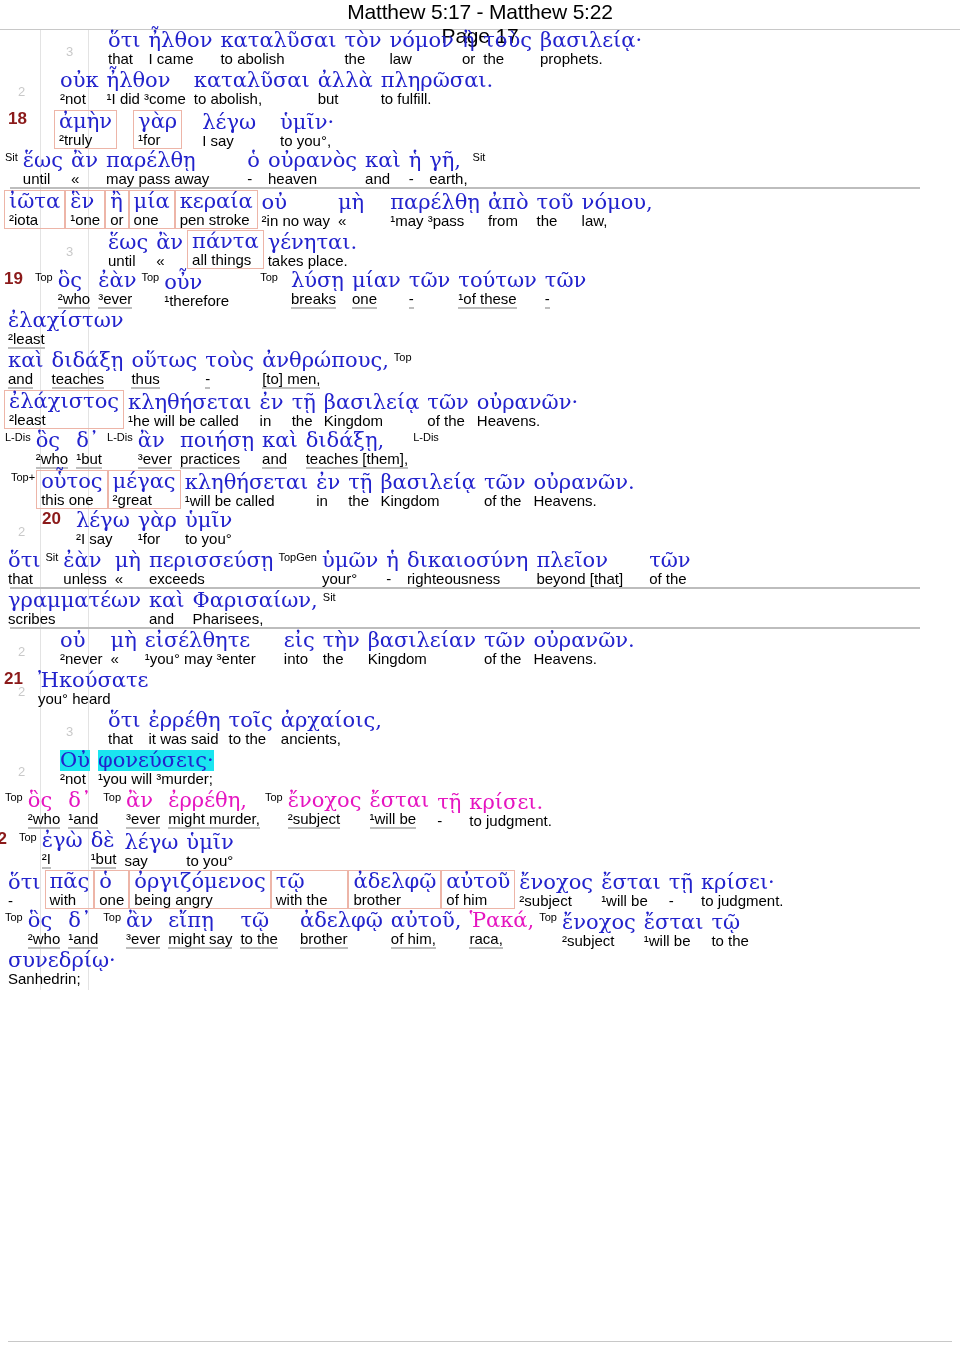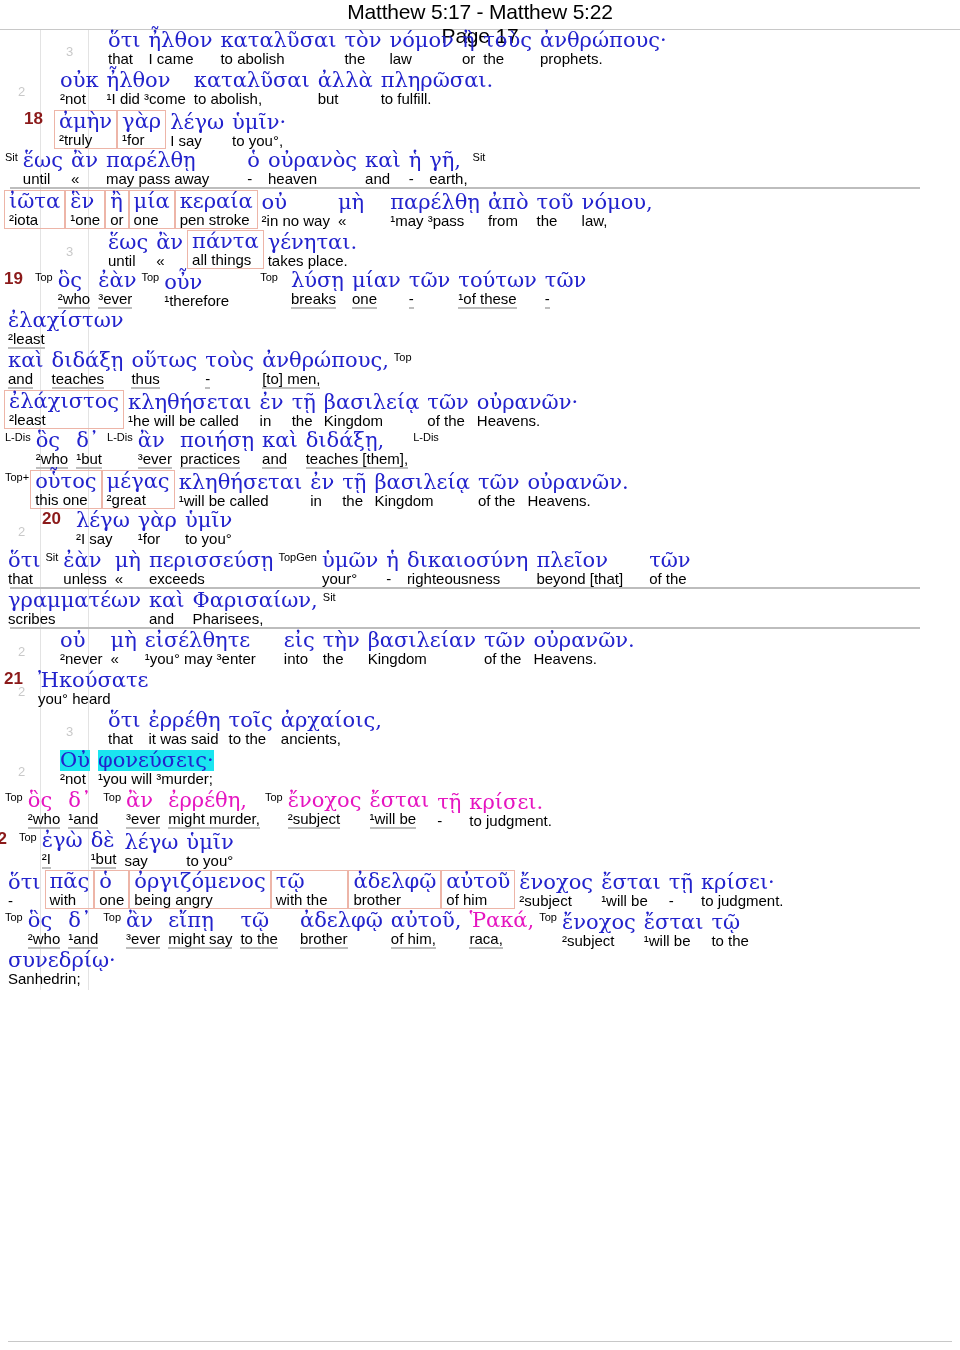--- a/index.html
+++ b/index.html
@@ -182,21 +182,21 @@
           </div>
           <div class="cell">
             <span class="gk">ἢ</span>
             <span class="en">or</span>
           </div>
           <div class="cell">
             <span class="gk">τοὺς</span>
             <span class="en">the</span>
           </div>
           <div class="cell">
-            <span class="gk">ἀνθρώπους·</span>
+            <span class="gk">βασιλείᾳ·</span>
             <span class="en">prophets.</span>
           </div>
         </div>
       </div>
       <div class="block" style="position: relative; min-height: 40px;">
         <span class="lvl" style="left: 18px; top: 14px;">2</span>
         <div class="row" style="padding-left: 56px;">
           <div class="cell">
             <span class="gk">οὐκ</span>
             <span class="en">²not</span>
@@ -213,21 +213,21 @@
             <span class="gk">ἀλλὰ</span>
             <span class="en">but</span>
           </div>
           <div class="cell">
             <span class="gk">πληρῶσαι.</span>
             <span class="en">to fulfill.</span>
           </div>
         </div>
       </div>
       <div class="block" style="position: relative; min-height: 40px;">
-        <div class="row" style="padding-left: 76px;">
+        <div class="row" style="padding-left: 60px; gap: 16px;">
           <span class="vnum" style="margin-left: -52px; margin-right: 6px;">18</span>
           <div class="cell boxed">
             <span class="gk">ἀμὴν</span>
             <span class="en">²truly</span>
           </div>
           <div class="cell boxed">
             <span class="gk">γὰρ</span>
             <span class="en">¹for</span>
           </div>
           <div class="cell">
@@ -482,21 +482,21 @@
             <span class="en uline">and</span>
           </div>
           <div class="cell">
             <span class="gk">διδάξῃ,</span>
             <span class="en uline">teaches [them],</span>
           </div>
           <span class="tag">L-Dis</span>
         </div>
       </div>
       <div class="block" style="position: relative; min-height: 40px;">
-        <div class="row" style="padding-left: 4px;">
+        <div class="row" style="padding-left: 10px;">
           <span class="tag">Top+</span>
           <div class="cell boxed">
             <span class="gk">οὗτος</span>
             <span class="en">this one</span>
           </div>
           <div class="cell boxed">
             <span class="gk">μέγας</span>
             <span class="en">²great</span>
           </div>
           <div class="cell">

